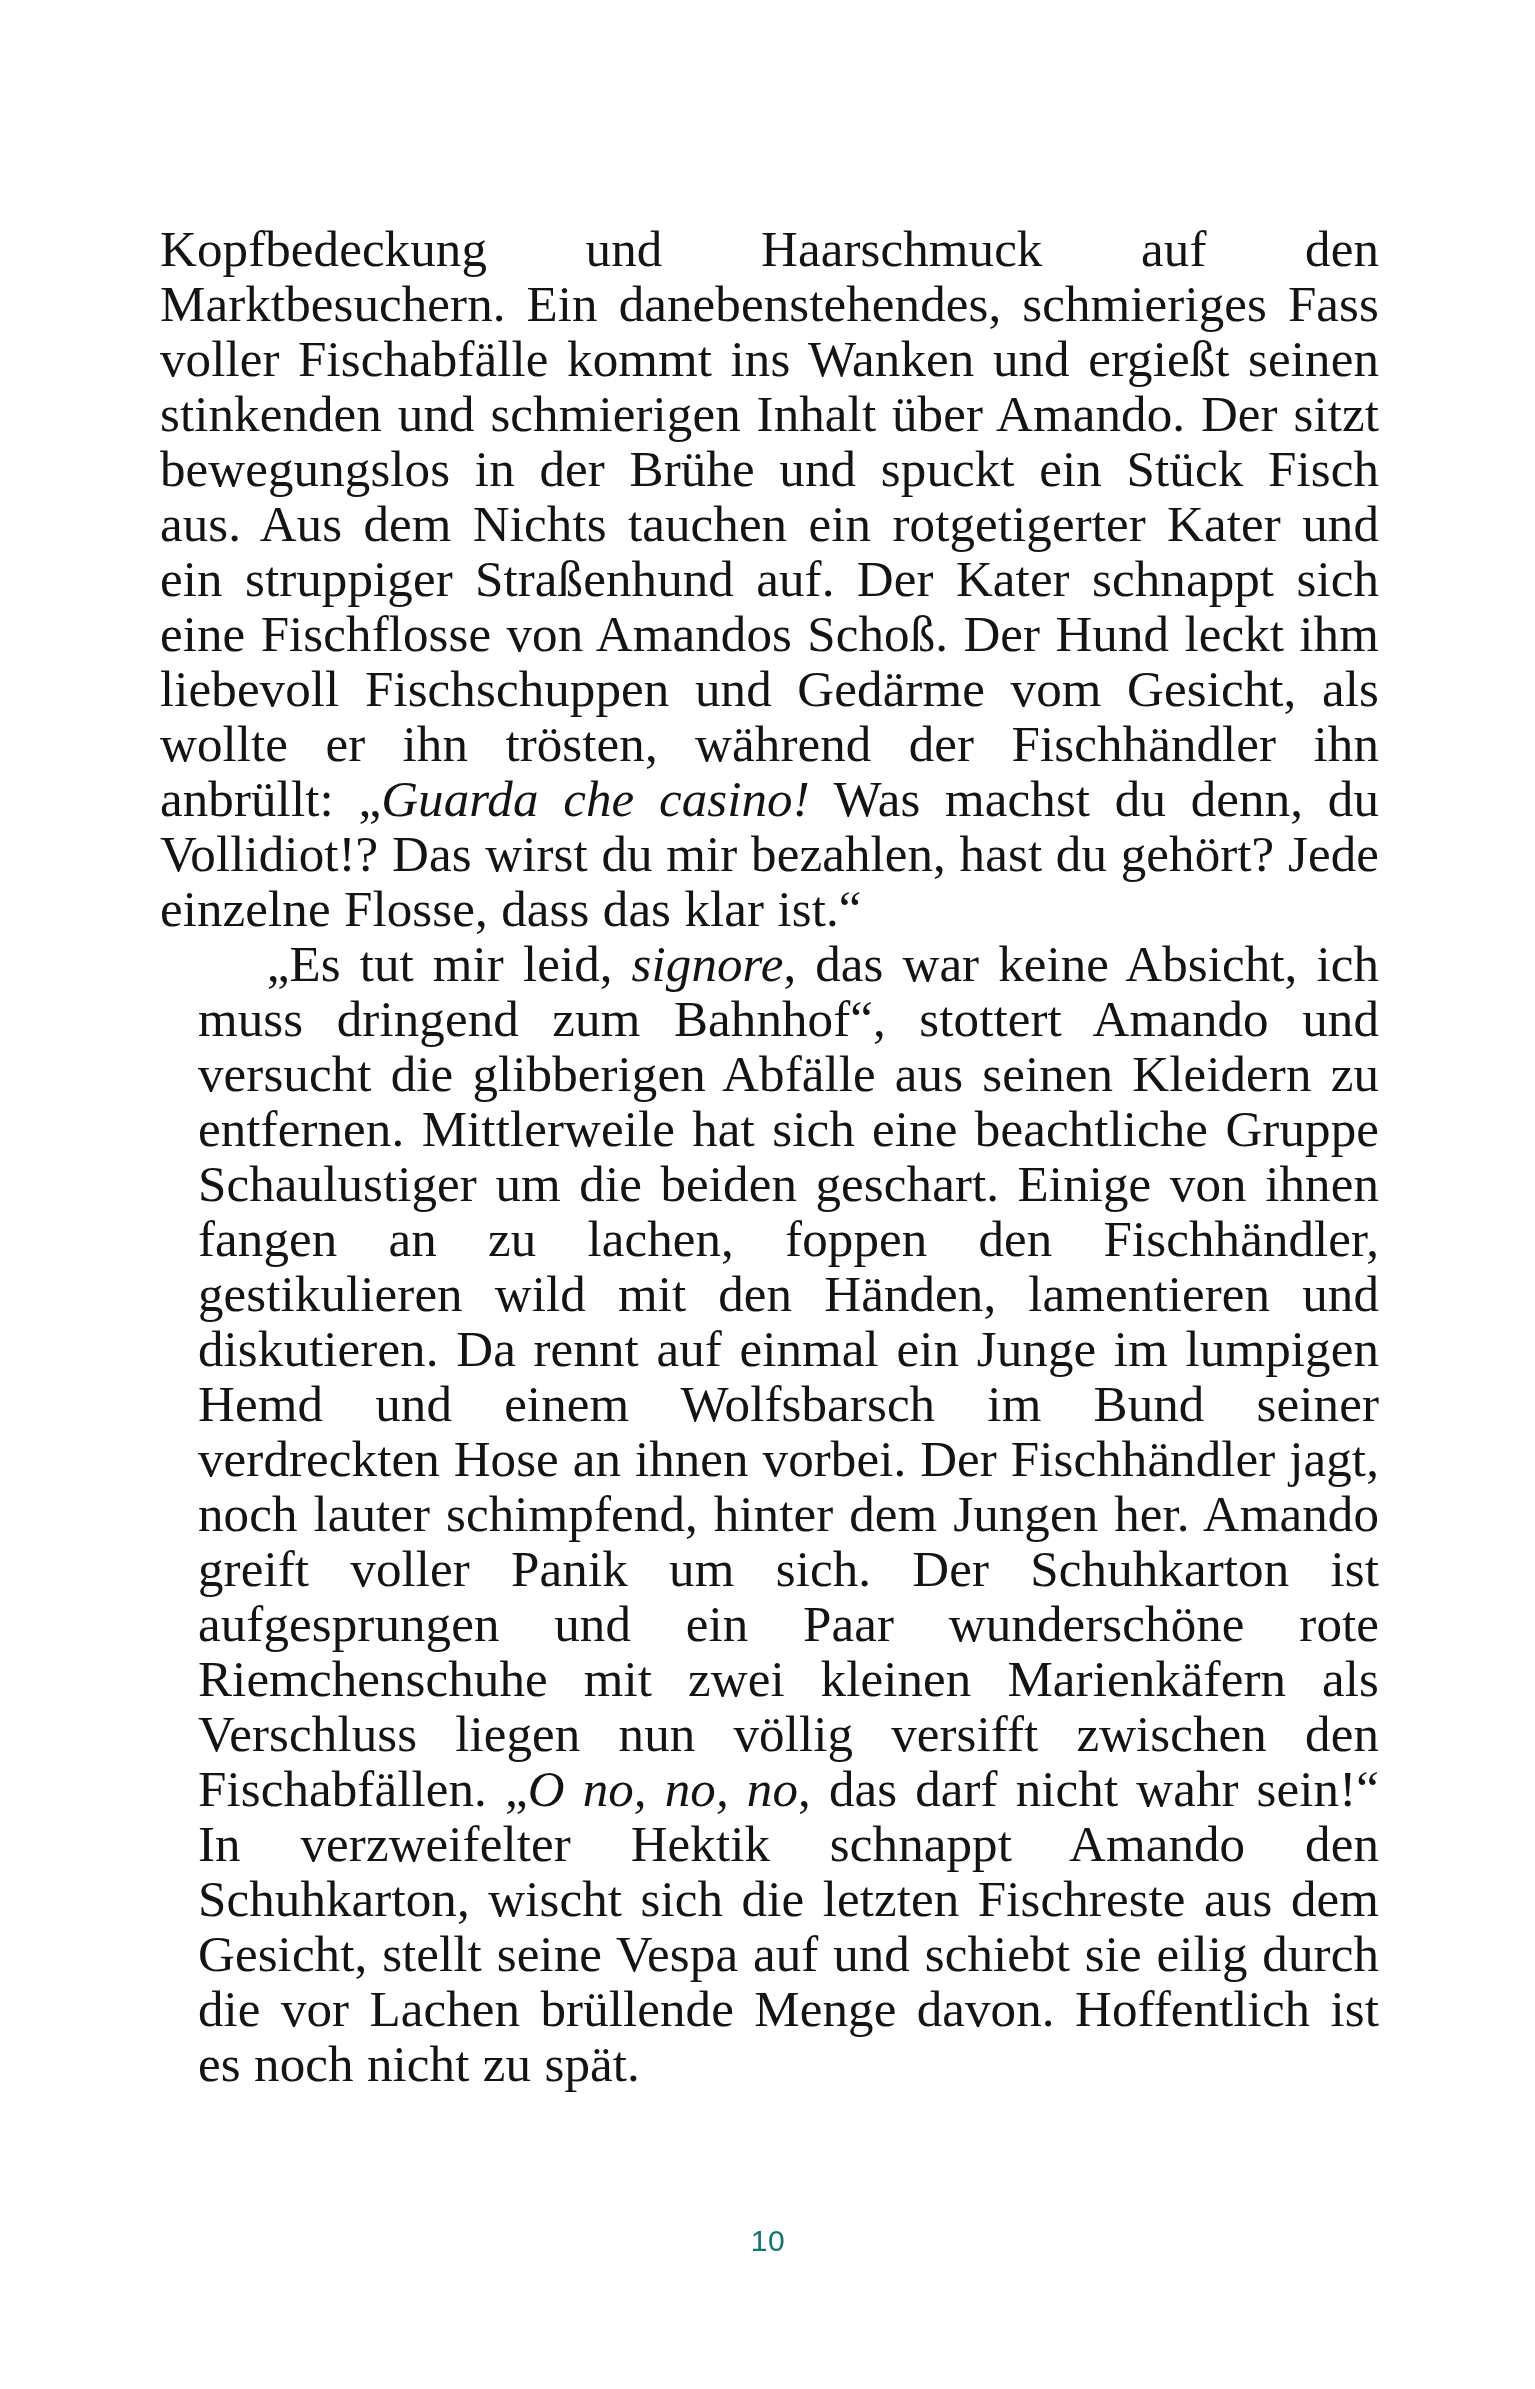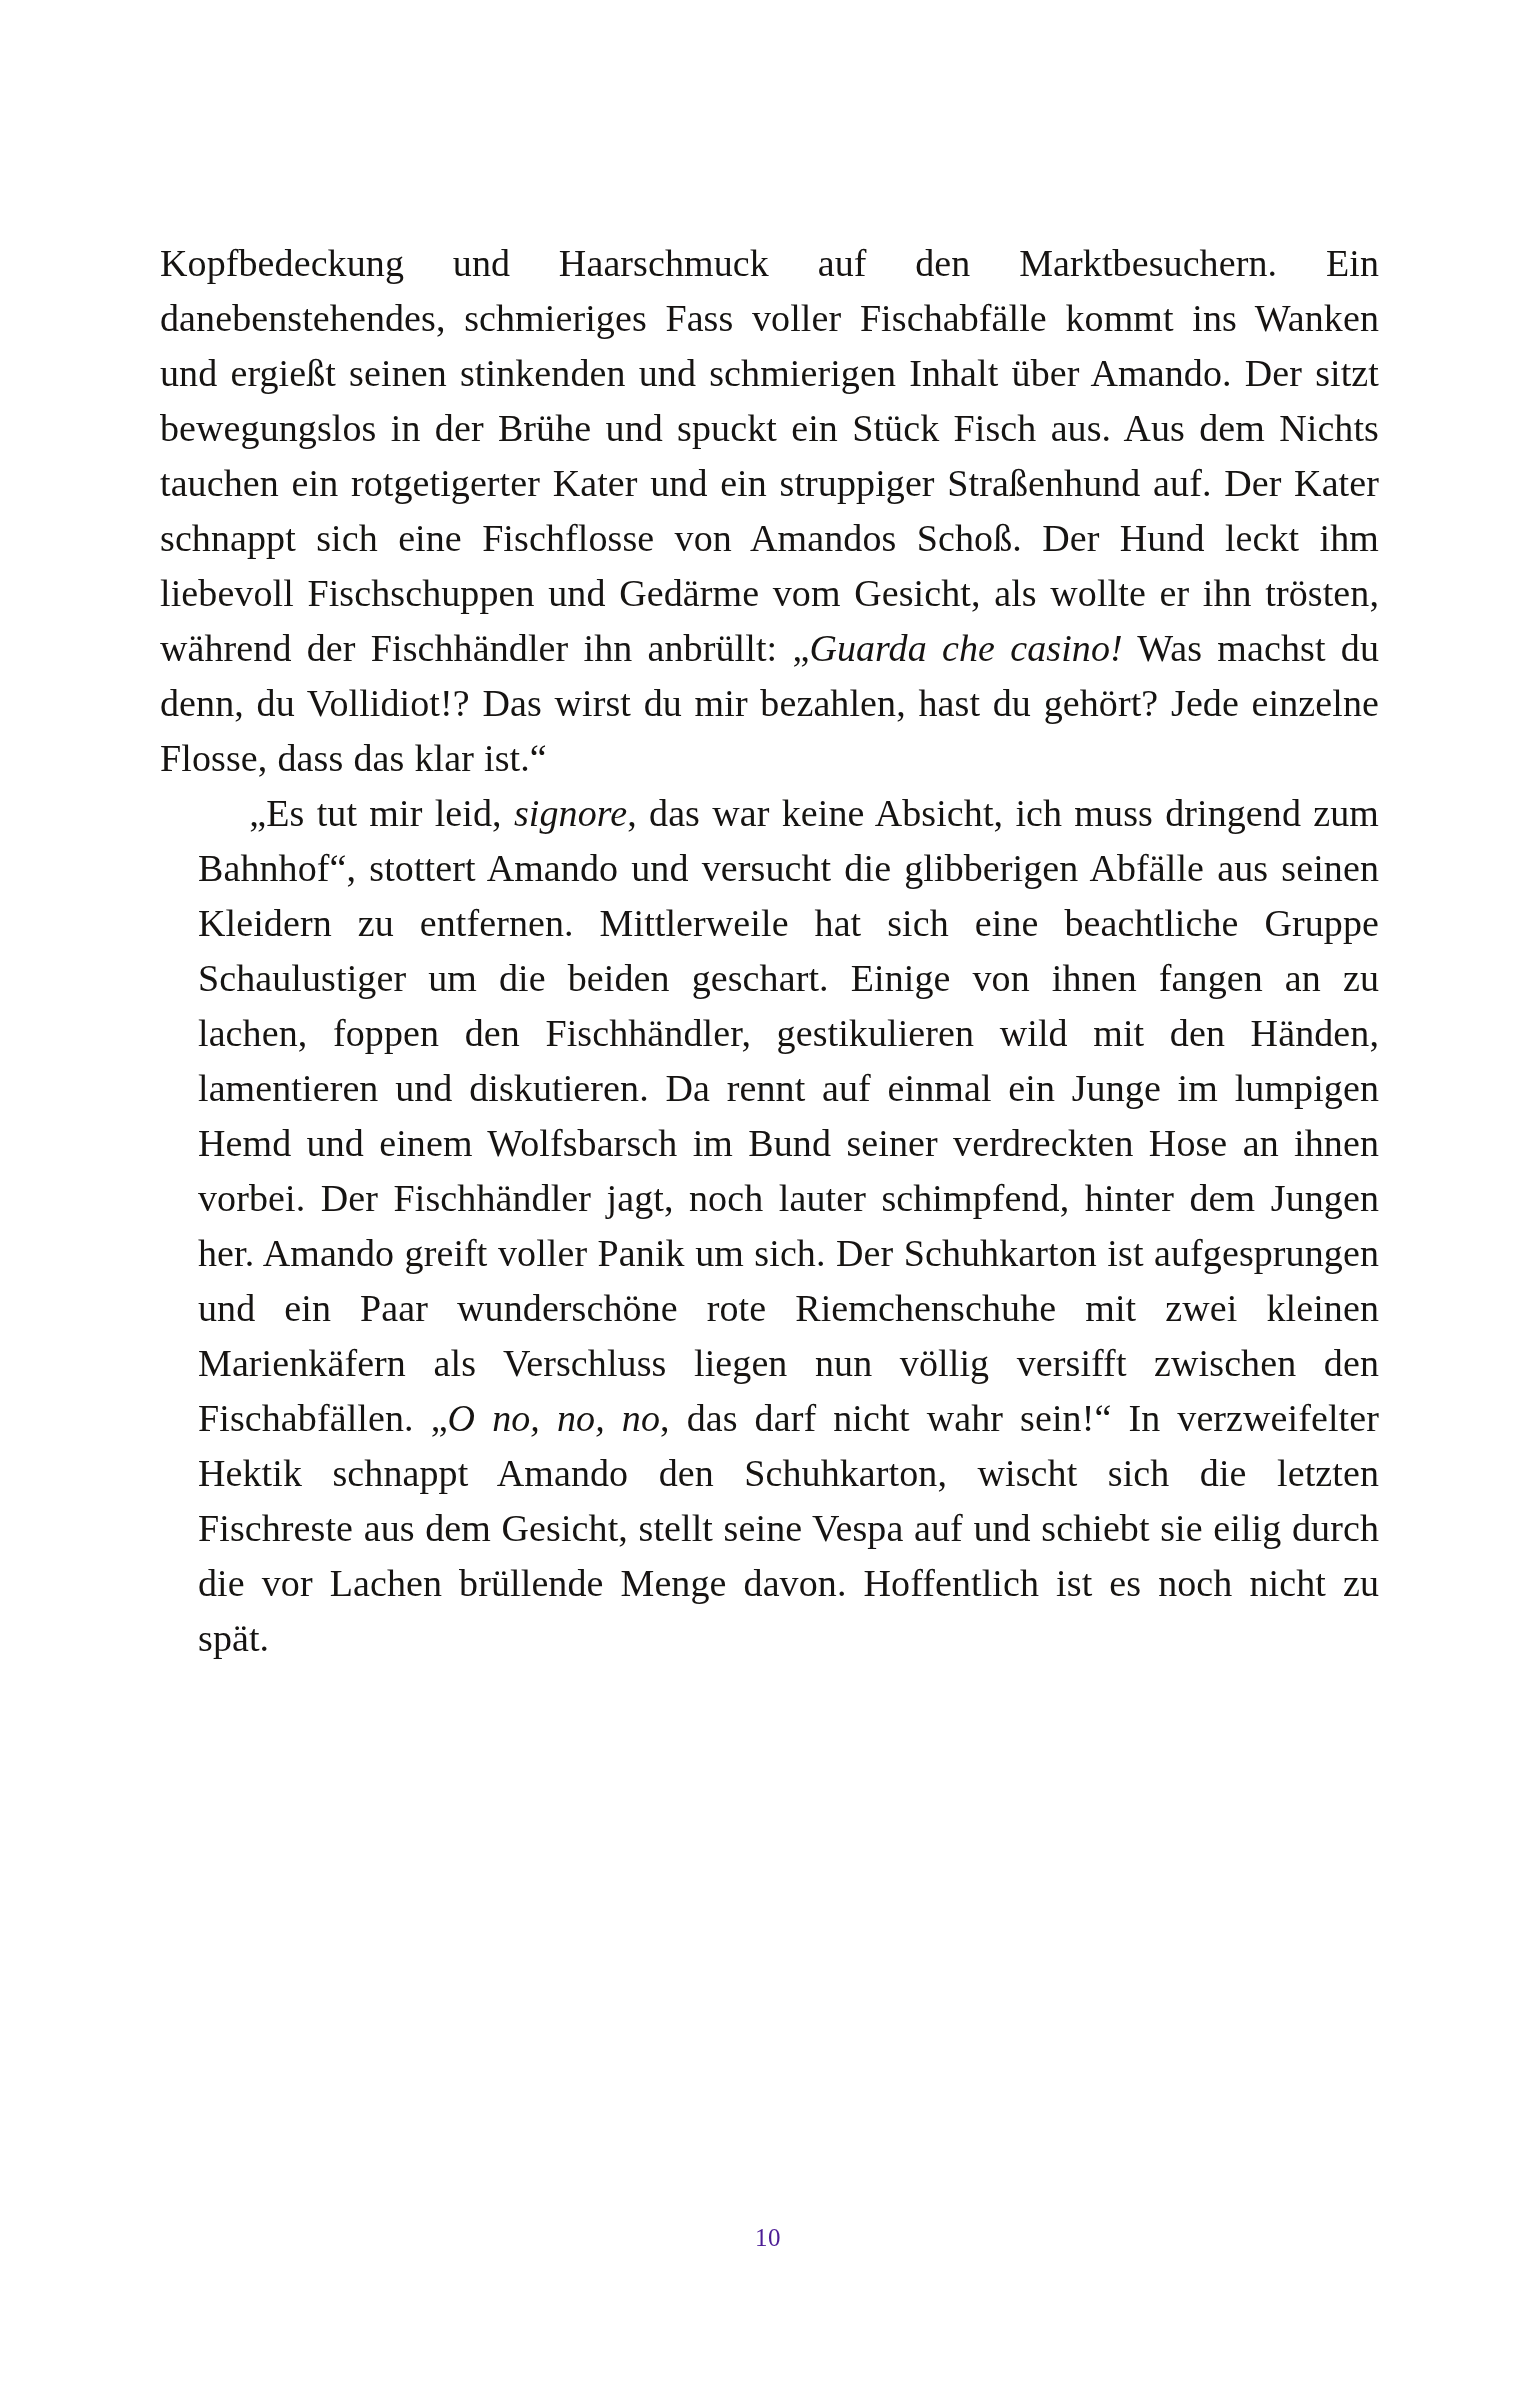--- a/index.html
+++ b/index.html
@@ -16,23 +16,23 @@
     height: 2389px;
     background: #ffffff;
     overflow: hidden;
     font-family: "Liberation Serif", "DejaVu Serif", serif;
     color: #161412;
   }
 
   .text-block {
     position: absolute;
     left: 160px;
-    top: 236px;
+    top: 222px;
     width: 1219px;
-    font-size: 38px;
+    font-size: 51px;
     line-height: 55px;
     text-align: justify;
     letter-spacing: 0.1px;
     word-spacing: 0.5px;
   }
 
   .para {
     margin: 0;
   }
 
@@ -44,24 +44,24 @@
   .seg-italic {
     font-style: italic;
   }
 
   .page-number {
     position: absolute;
     left: 0;
     right: 0;
     top: 2224px;
     text-align: center;
-    font-size: 25px;
+    font-size: 30px;
     letter-spacing: 0.5px;
-    color: #4c1d95;
-    font-family: Liberation Serif, serif;
+    color: #0f766e;
+    font-family: Liberation Sans, sans-serif;
   }
 </style>
 </head>
 <body>
 
 <div class="book-page">
 
   <div class="text-block">
 
     <p class="para"><span>Kopfbedeckung und Haarschmuck auf den Marktbesuchern. Ein danebenstehendes, schmieriges Fass voller Fischabfälle kommt ins Wanken und ergießt seinen stinkenden und schmierigen Inhalt über Amando. Der sitzt bewegungslos in der Brühe und spuckt ein Stück Fisch aus. Aus dem Nichts tauchen ein rotgetigerter Kater und ein struppiger Straßenhund auf. Der Kater schnappt sich eine Fischflosse von Amandos Schoß. Der Hund leckt ihm liebevoll Fischschuppen und Gedärme vom Gesicht, als wollte er ihn trösten, während der Fischhändler ihn anbrüllt: „</span><span class="seg-italic">Guarda che casino!</span><span> Was machst du denn, du Vollidiot!? Das wirst du mir bezahlen, hast du gehört? Jede einzelne Flosse, dass das klar ist.“</span></p>

